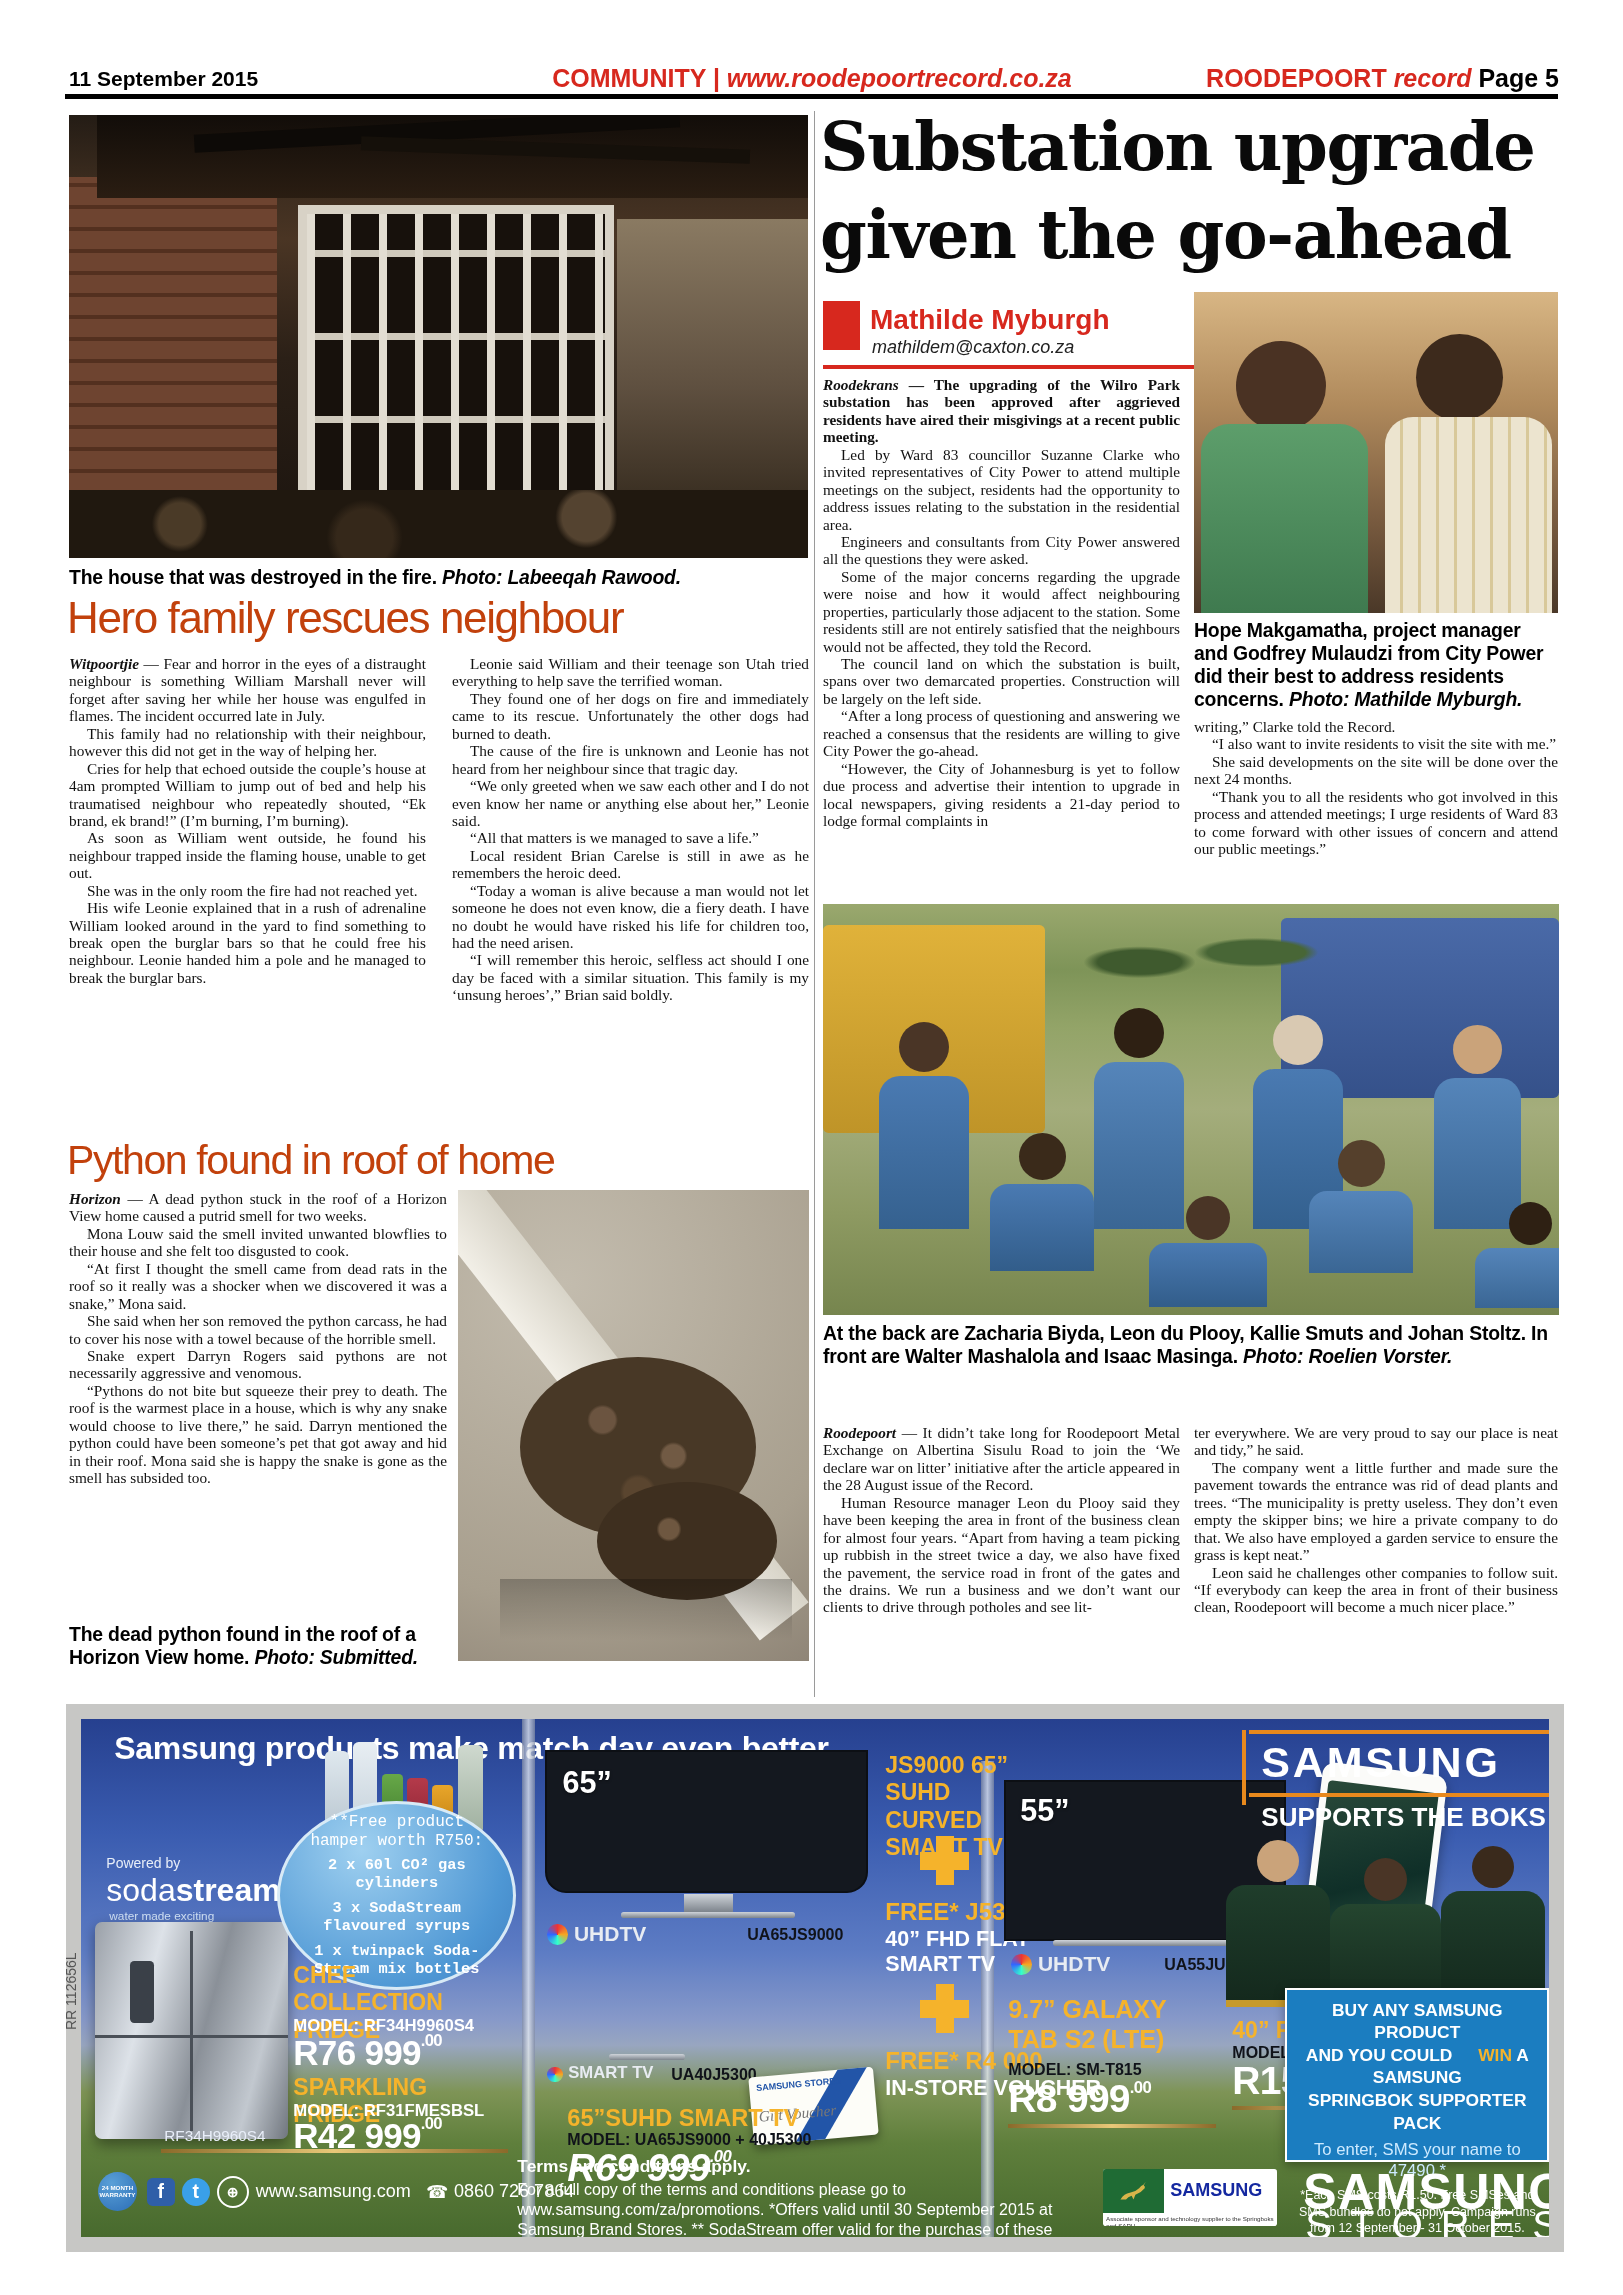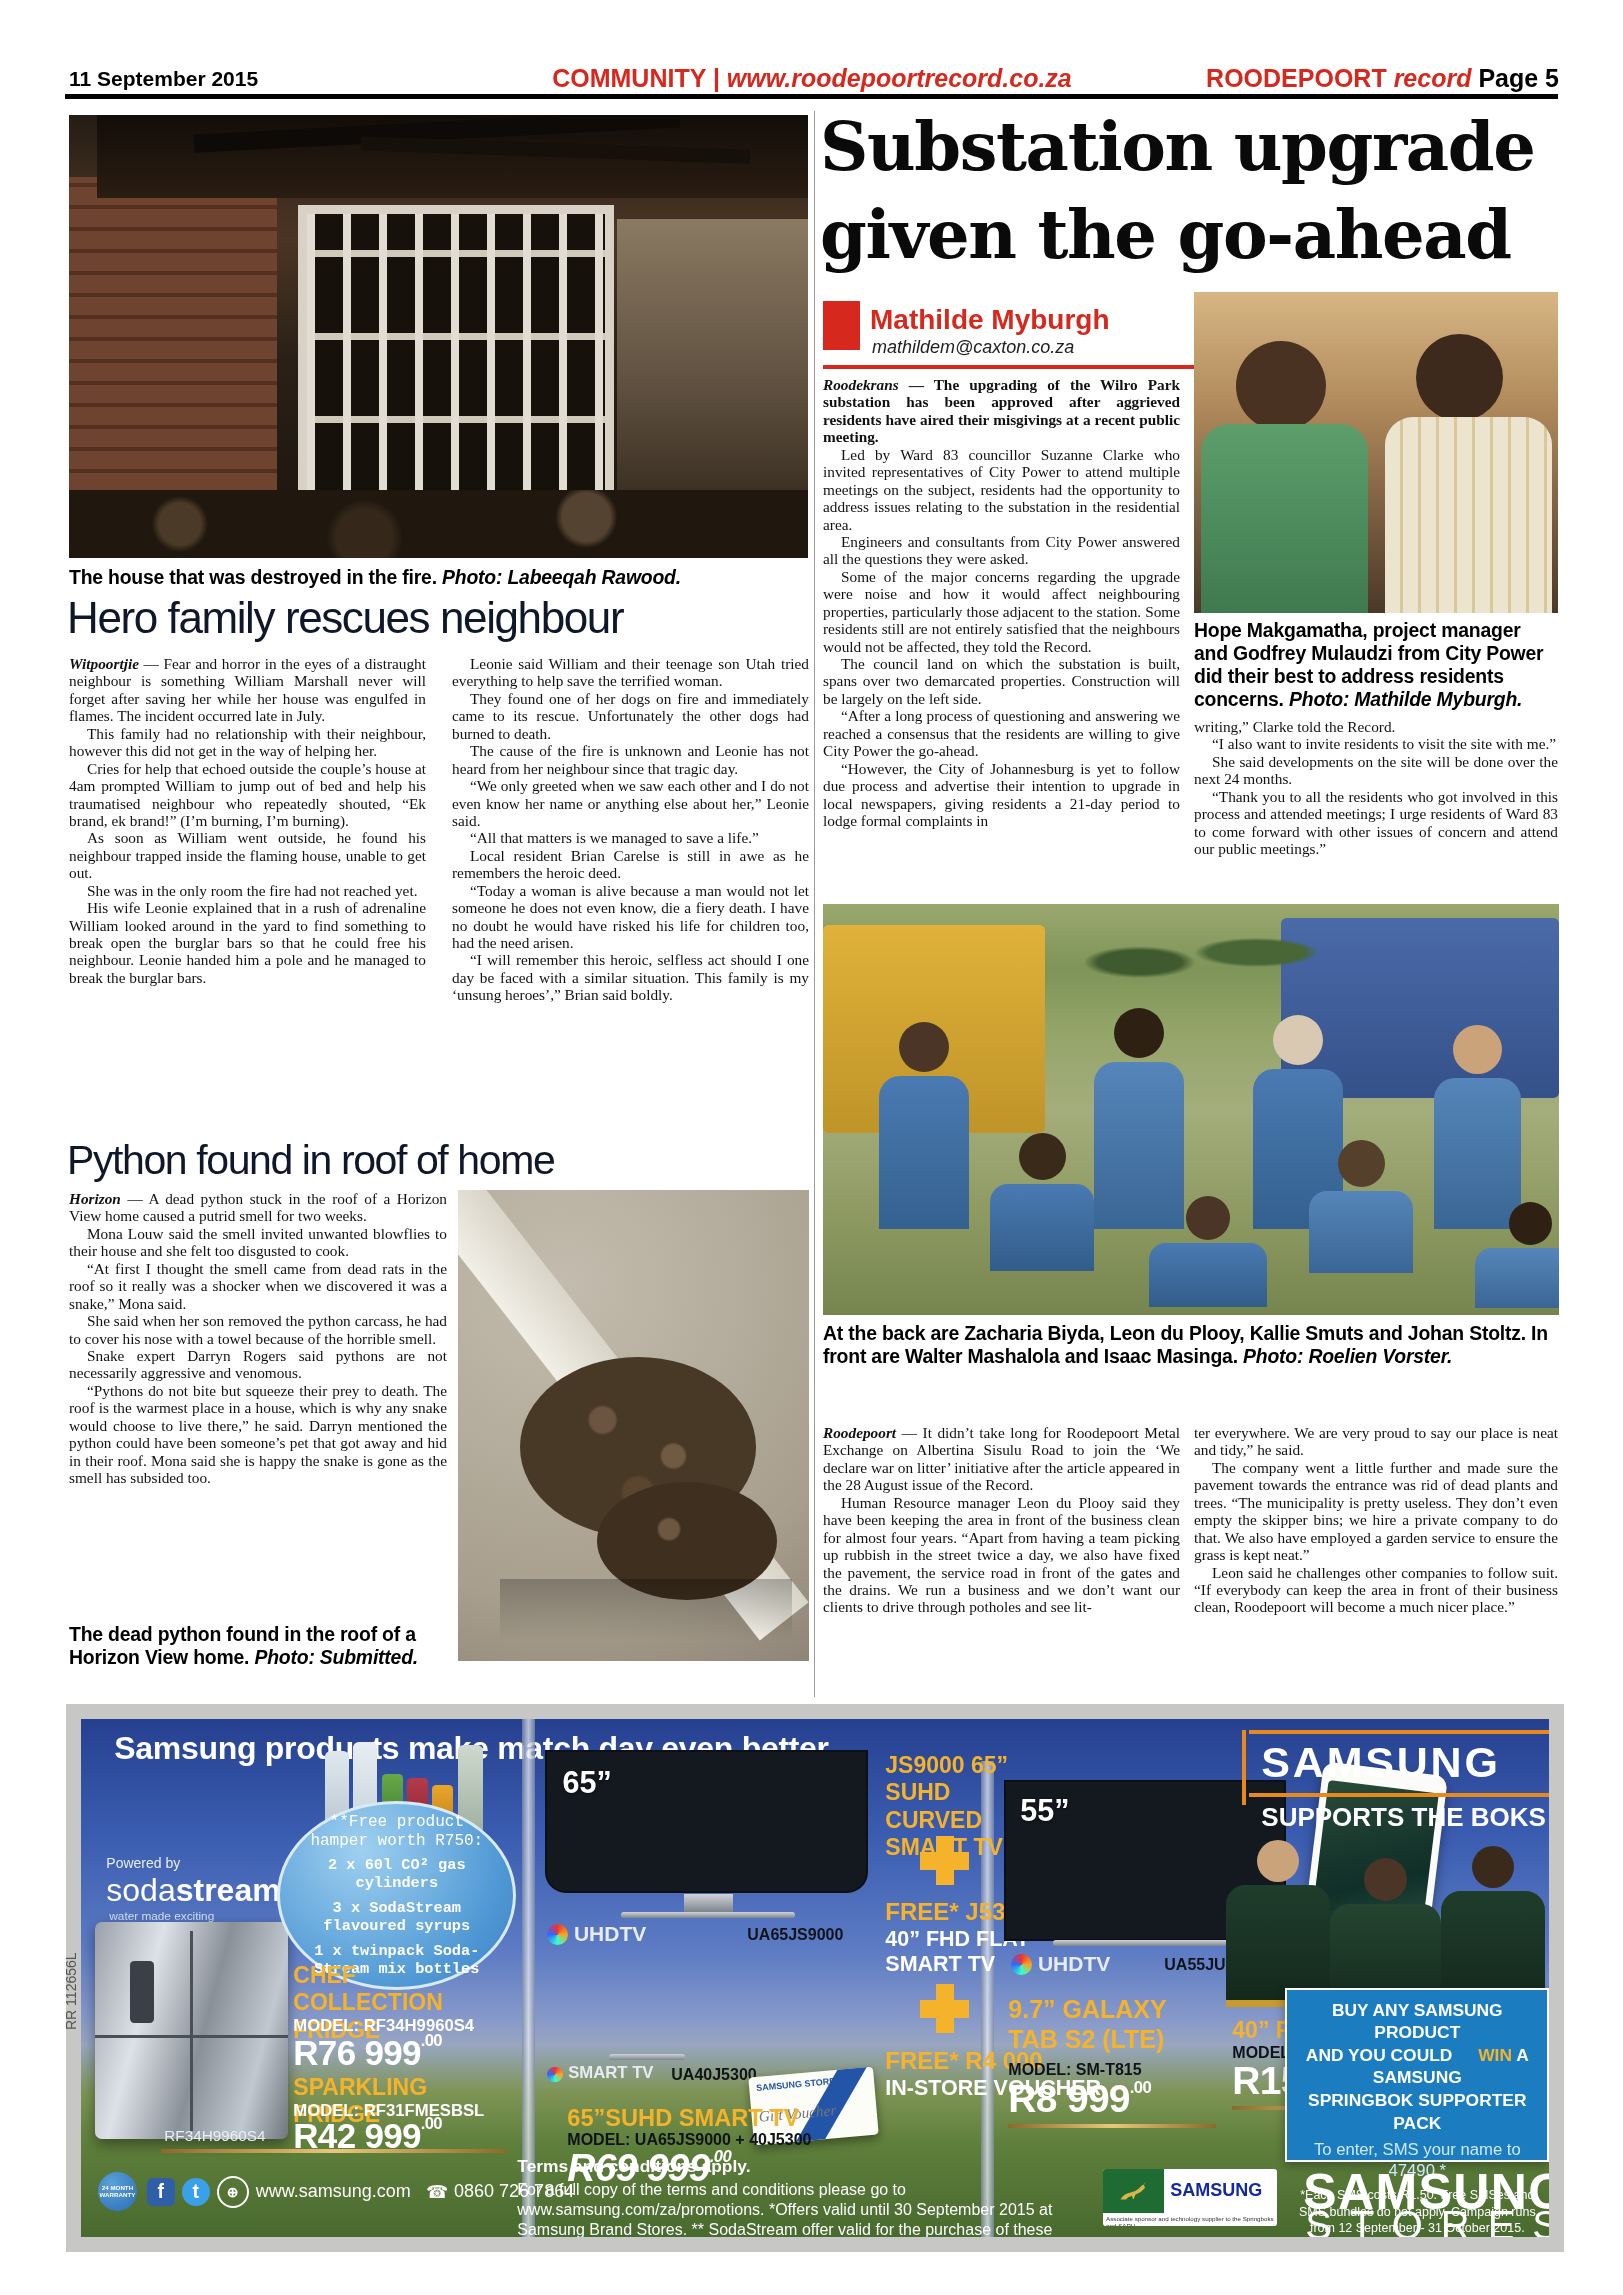--- a/index.html
+++ b/index.html
@@ -11,21 +11,21 @@
   .hdr-center{font:700 25px "Liberation Sans",sans-serif;color:#d7281e;text-align:center;width:100%;}
   .hdr-center .url{font-style:italic;}
   .hdr-right{font:700 25px "Liberation Sans",sans-serif;color:#d7281e;text-align:right;}
   .hdr-right .pg{color:#000;}
   .hdr-right .it{font-style:italic;}
   .hdr-rule{background:#000;height:4.9px;}
   
   .photo{background:#888;overflow:hidden;}
   .caption{font:700 19.4px/1.18 "Liberation Sans",sans-serif;color:#000;letter-spacing:-0.2px;}
   .caption .credit{font-style:italic;}
-  .headline{font:400 44px/1.02 "Liberation Sans",sans-serif;color:#0f172a;letter-spacing:-1.4px;white-space:nowrap;}
+  .headline{font:400 44px/1.02 "Liberation Sans",sans-serif;color:#c2410c;letter-spacing:-1.4px;white-space:nowrap;}
   .headline.sm{font-size:41px;}
   .bighead{font:700 67px/1.32 "DejaVu Serif",serif;color:#0a0a0a;letter-spacing:-1.4px;}
   .body-col{font:15.3px/1.14 "Liberation Serif",serif;text-align:justify;overflow:hidden;}
   .para{margin:0;text-indent:18px;}
   .para.lead{text-indent:0;}
   .no-first-indent .para:first-child{text-indent:0;}
   .place{font-weight:700;font-style:italic;}
   .lead-bold{font-weight:700;}
   .vrule{background:#9a9a9a;width:1.4px;}
   

